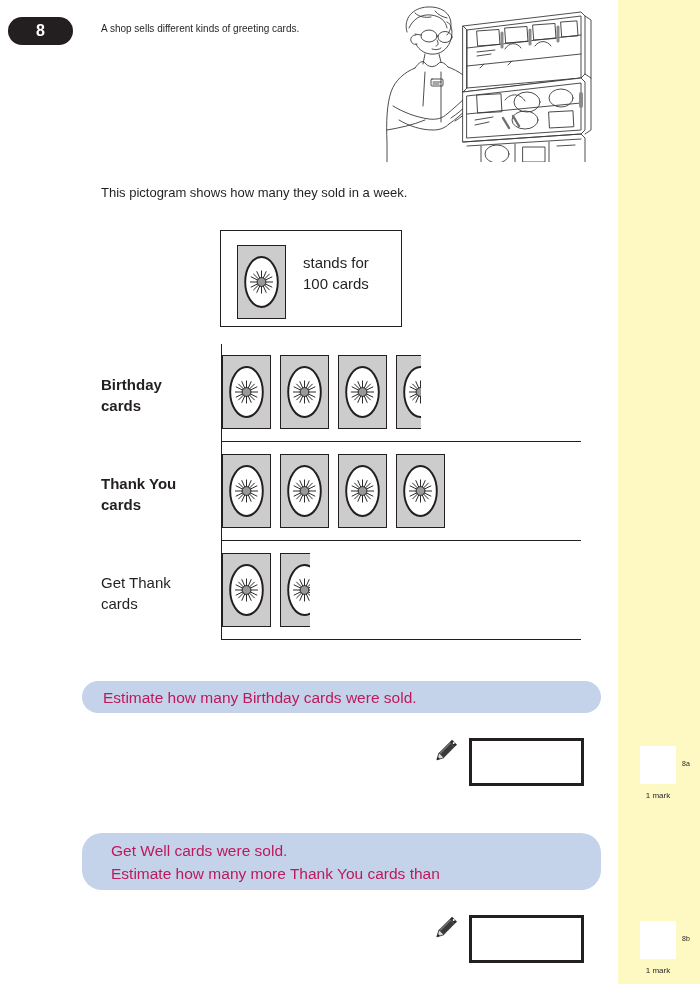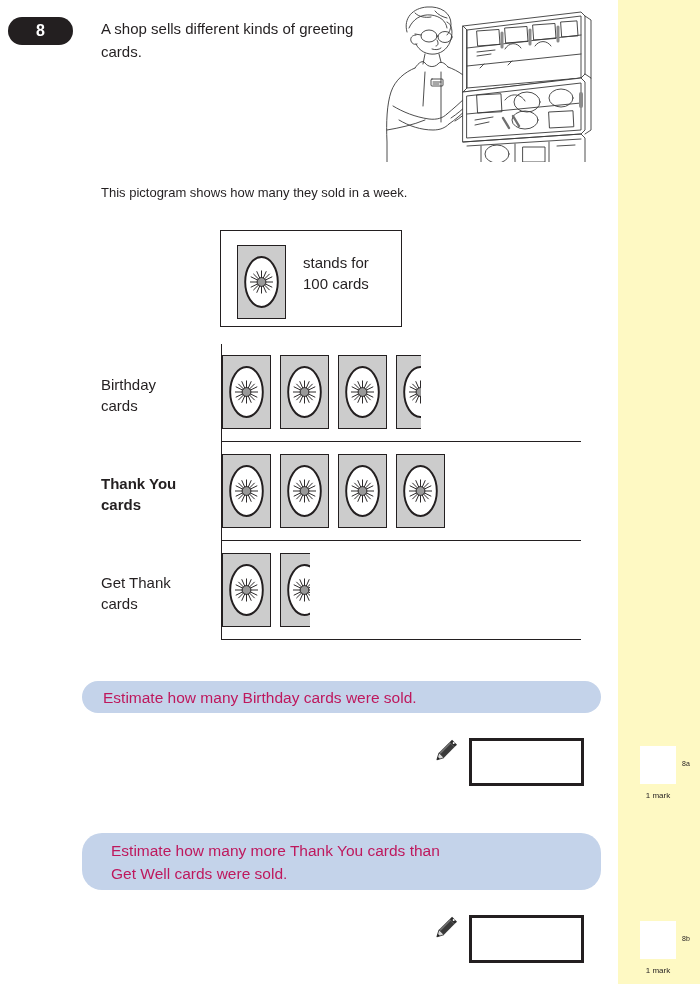--- a/index.html
+++ b/index.html
@@ -79,21 +79,21 @@
     align-items: center;
     justify-content: center;
   }
 
   
   .intro-text {
     position: absolute;
     left: 101px;
     top: 17px;
     width: 275px;
-    font-size: 15px;
+    font-size: 10px;
     line-height: 23px;
   }
   .pictogram-intro {
     position: absolute;
     left: 101px;
     top: 181px;
     width: 470px;
     font-size: 13px;
     line-height: 23px;
   }
@@ -145,21 +145,21 @@
     width: 1px;
     height: 296px;
     background: #231f20;
   }
   .picto-row {
     position: absolute;
     left: 0;
     width: 480px;
     height: 98px;
   }
-  .picto-row.r0 { top: 0; }
+  .picto-row.r0 { top: 0; font-weight: bold; }
   .picto-row.r1 { top: 99px; font-weight: bold; }
   .picto-row.r2 { top: 198px; }
   .picto-hline {
     position: absolute;
     left: 120px;
     width: 360px;
     height: 1px;
     background: #231f20;
   }
   .row-label {
@@ -516,22 +516,22 @@
         <path d="M12 20.5 L19 20.5 L15.5 27 Z" fill="#d8d8d8" stroke="#2b2b2b" stroke-width="0.8"></path>
         <path d="M14 24.2 L17 24.2 L15.5 27 Z" fill="#1a1a1a"></path>
         <circle cx="15.5" cy="3.2" r="1" fill="#ffffff"></circle>
       </g>
     </svg>
   </div>
   <div class="answer-box" placeholder=""></div>
 </div>
 
 <div class="banner b2">
+  <div>Get Well cards were sold.</div>
   <div>Estimate how many more Thank You cards than</div>
-  <div>Get Well cards were sold.</div>
 </div>
 
 <div class="answer-row a2">
   <div class="pencil-icon">
     <svg viewBox="0 0 30 30" width="30" height="30">
       <g transform="rotate(45 15 15)">
         <rect x="12" y="2" width="7" height="3.5" fill="#2b2b2b"></rect>
         <rect x="12" y="5.5" width="7" height="15" fill="#3a3a3a"></rect>
         <path d="M12 5.5 L14 5.5 L14 20.5 L12 20.5 Z" fill="#6e6e6e"></path>
         <path d="M12 20.5 L19 20.5 L15.5 27 Z" fill="#d8d8d8" stroke="#2b2b2b" stroke-width="0.8"></path>

